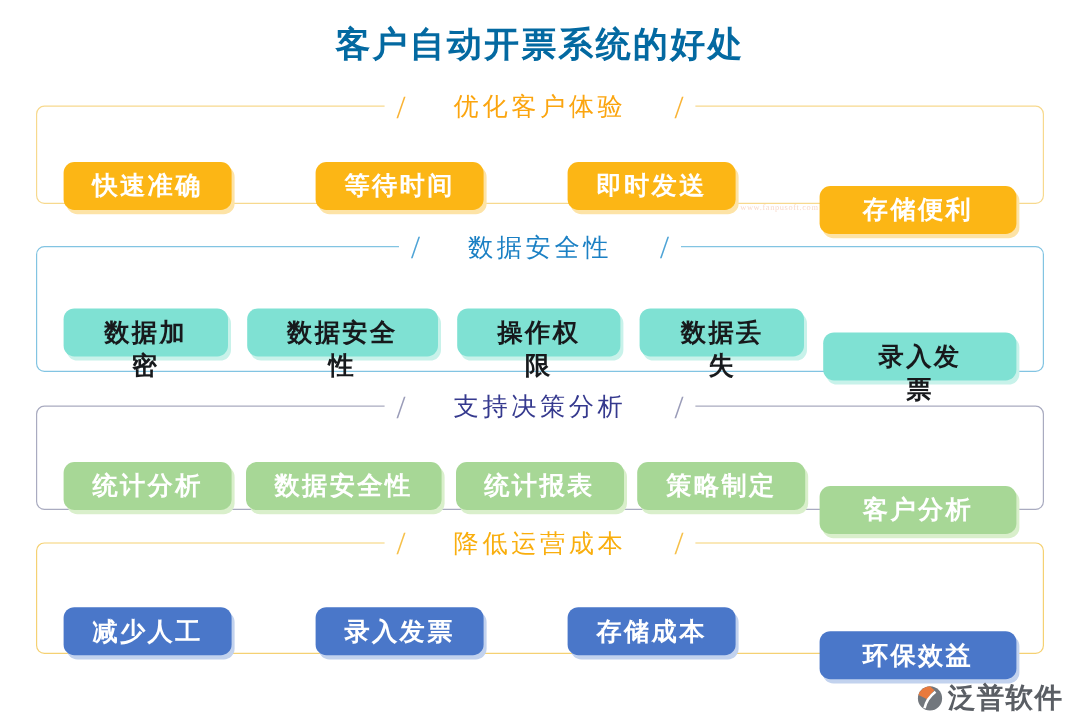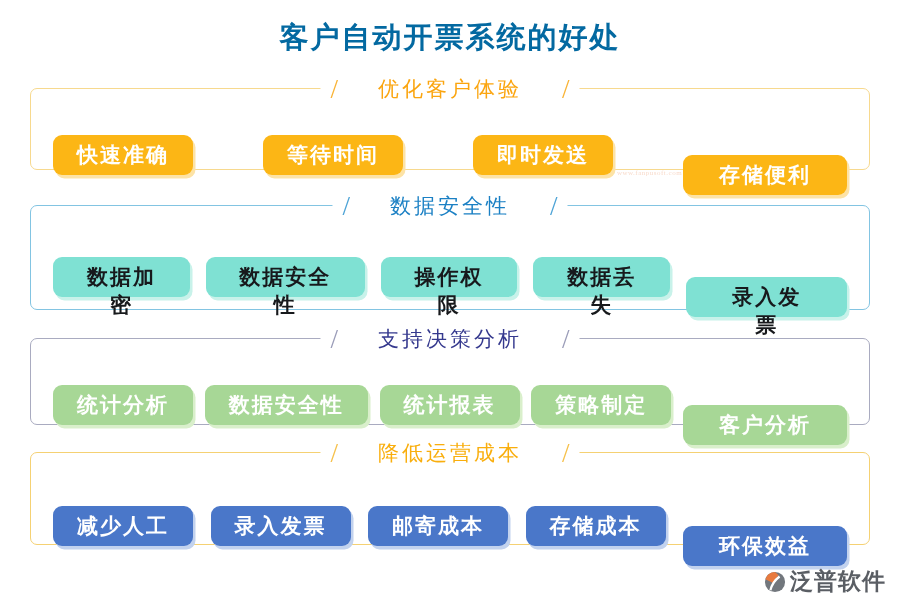--- a/index.html
+++ b/index.html
@@ -209,21 +209,20 @@
     <div class="legend">
       <span class="slash">/</span>
       <span class="legend-text">降低运营成本</span>
       <span class="slash">/</span>
     </div>
     <div class="row">
   <button class="pill">减少人工</button>
 
   <button class="pill">录入发票</button>
 
-  <button class="pill">邮寄成本</button>
 
   <button class="pill">存储成本</button>
 
   <button class="pill wide">环保效益</button>
 </div>
   </section>
 </div>
 
   <div class="footer-logo">
     <div class="brand-row">

